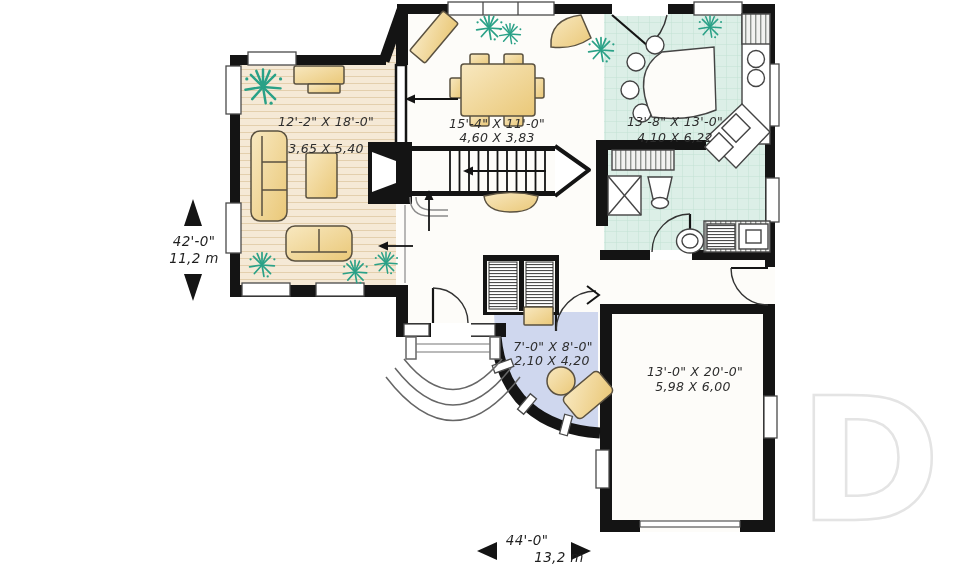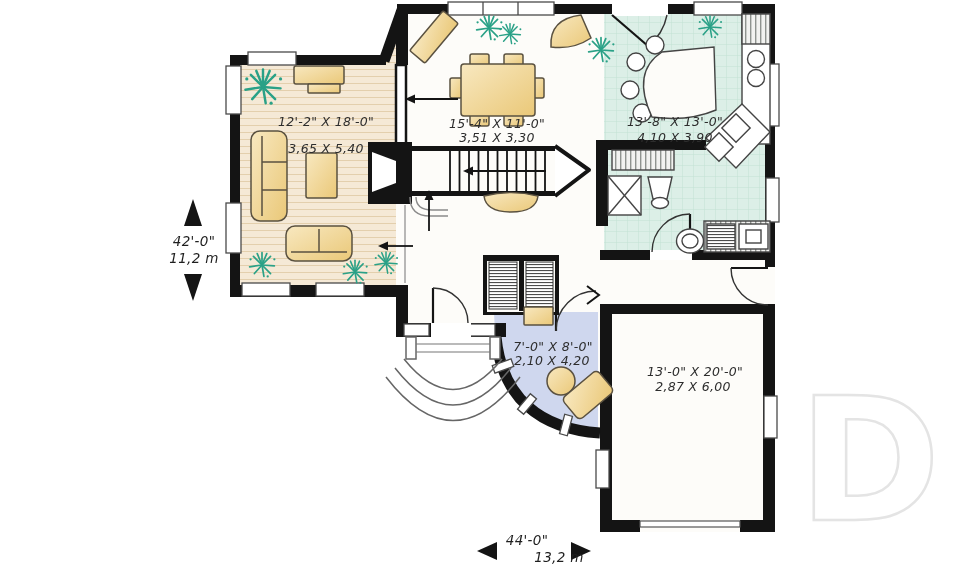--- a/index.html
+++ b/index.html
@@ -293,30 +293,30 @@
     <polygon points="184,274 202,274 193,301"></polygon>
     <polygon points="477,551 497,542 497,560"></polygon>
     <polygon points="591,551 571,542 571,560"></polygon>
   </g>
 </svg>
 
 <div class="lbl" style="left:326px;top:121px">12'-2" X 18'-0"</div>
 <div class="lbl" style="left:326px;top:148px">3,65 X 5,40</div>
 
 <div class="lbl" style="left:497px;top:123px">15'-4" X 11'-0"</div>
-<div class="lbl" style="left:497px;top:137px">3,51 X 3,30</div>
+<div class="lbl" style="left:497px;top:137px">4,60 X 3,83</div>
 
 <div class="lbl" style="left:675px;top:121px">13'-8" X 13'-0"</div>
-<div class="lbl" style="left:675px;top:137px">4,10 X 3,90</div>
+<div class="lbl" style="left:675px;top:137px">4,10 X 6,22</div>
 
 <div class="lbl" style="left:553px;top:346px">7'-0" X 8'-0"</div>
 <div class="lbl" style="left:552px;top:360px">2,10 X 4,20</div>
 
 <div class="lbl" style="left:695px;top:371px">13'-0" X 20'-0"</div>
-<div class="lbl" style="left:693px;top:386px">2,87 X 6,00</div>
+<div class="lbl" style="left:693px;top:386px">5,98 X 6,00</div>
 
 <div class="dim" style="left:194px;top:241px">42'-0"</div>
 <div class="dim" style="left:194px;top:258px">11,2 m</div>
 
 <div class="dim" style="left:527px;top:540px">44'-0"</div>
 <div class="dim" style="left:559px;top:557px">13,2 m</div>
 
 </div>
 
 </body></html>

